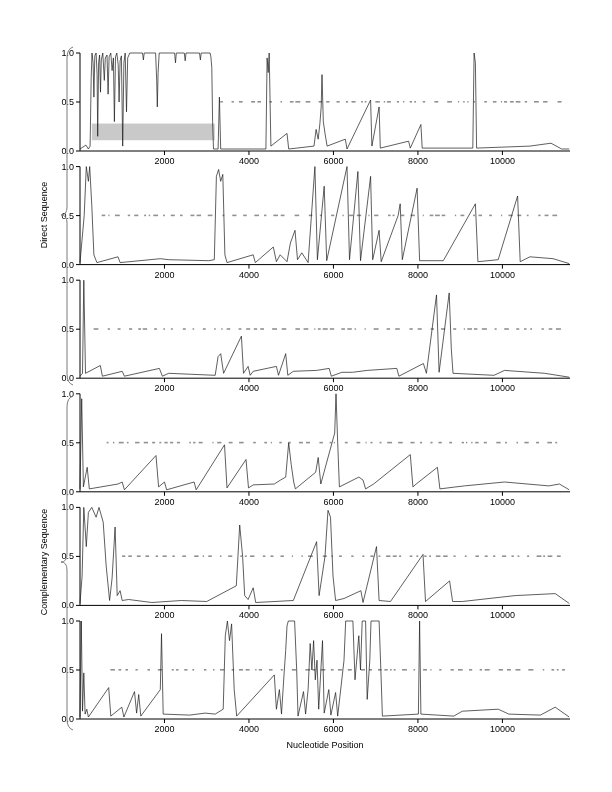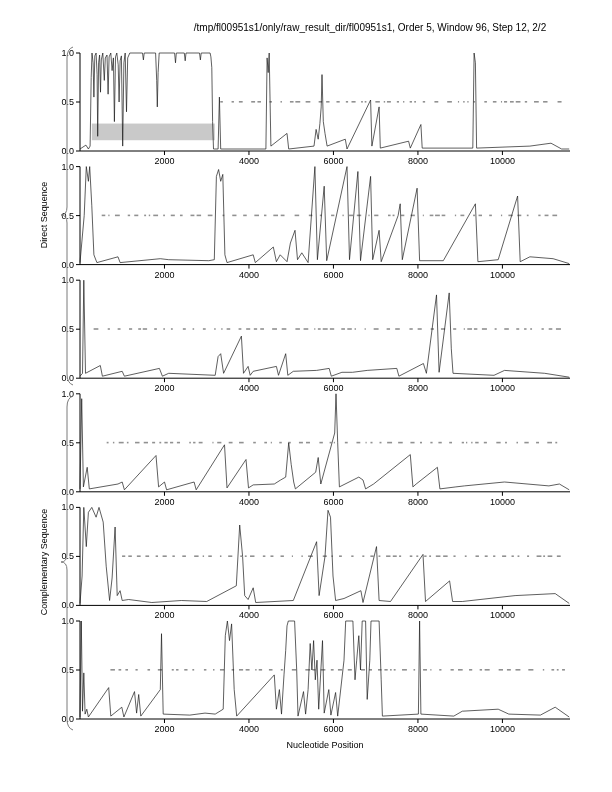--- a/index.html
+++ b/index.html
@@ -8,21 +8,20 @@
   .title{position:absolute;left:130px;top:22px;width:480px;text-align:center;
          font-size:10px;color:#000;white-space:nowrap;}
   svg text{font-family:"Liberation Sans", sans-serif;}
 </style>
 </head>
 <body>
 <div class="page">
 
 
 
-  <div class="title">/tmp/fl00951s1/only/raw_result_dir/fl00951s1, Order 5, Window 96, Step 12, 2/2</div>
 
   <svg id="chart" width="612" height="792" viewBox="0 0 612 792">
     <g id="panels">
         <g>
           <rect x="91.82758620689656" y="123.56" width="122.92241379310344" height="16.659999999999997" fill="#c9c9c9"></rect>
           <g>
             <rect x="220.2626129842267" y="101" width="2.587424546994015" height="1.6" fill="#919191"></rect>
             <rect x="231.57845052524374" y="101" width="2.3378142174975665" height="1.6" fill="#919191"></rect>
             <rect x="238.88929852033996" y="101" width="3.790129724761556" height="1.6" fill="#919191"></rect>
             <rect x="251.20276081215206" y="101" width="3.880053431309477" height="1.6" fill="#919191"></rect>

